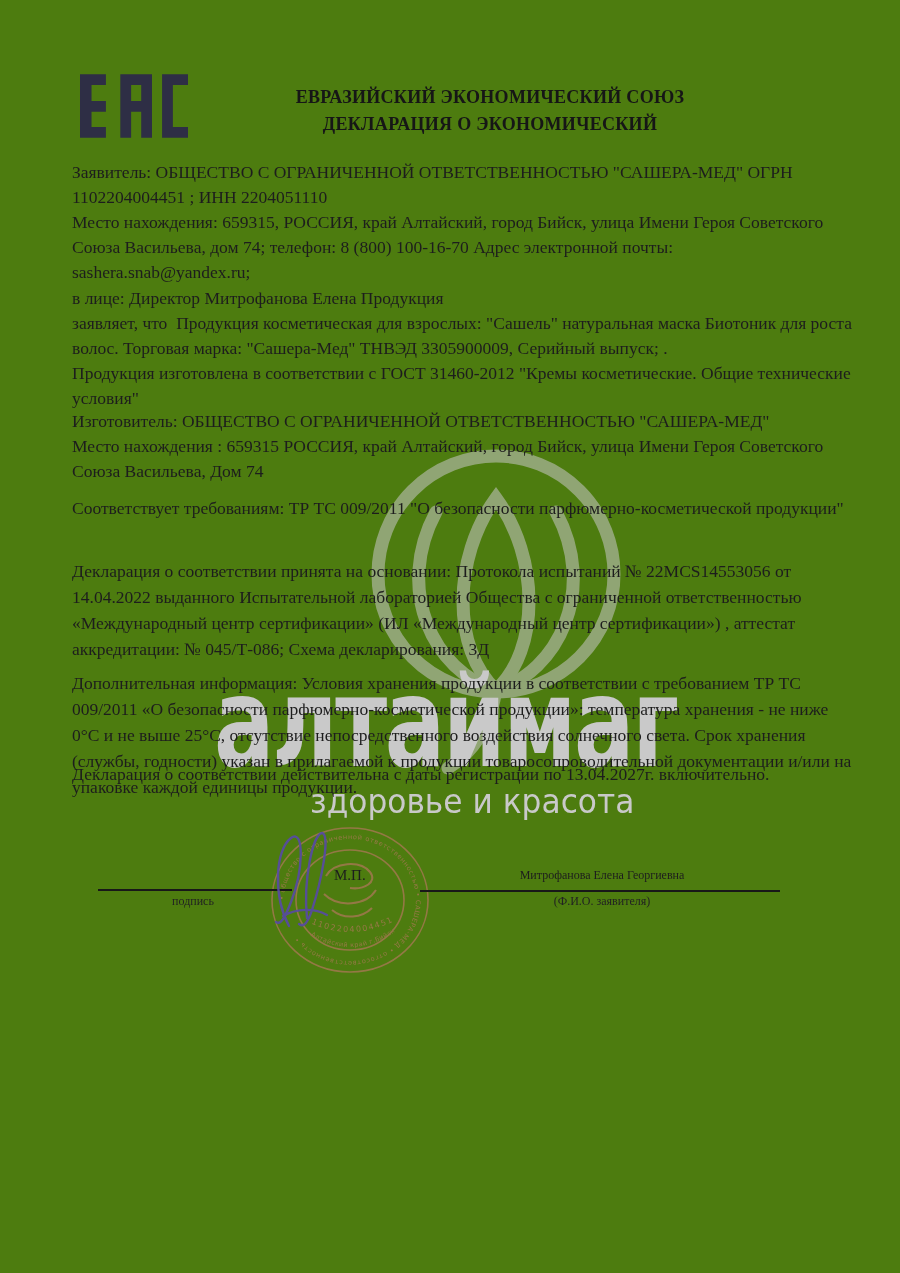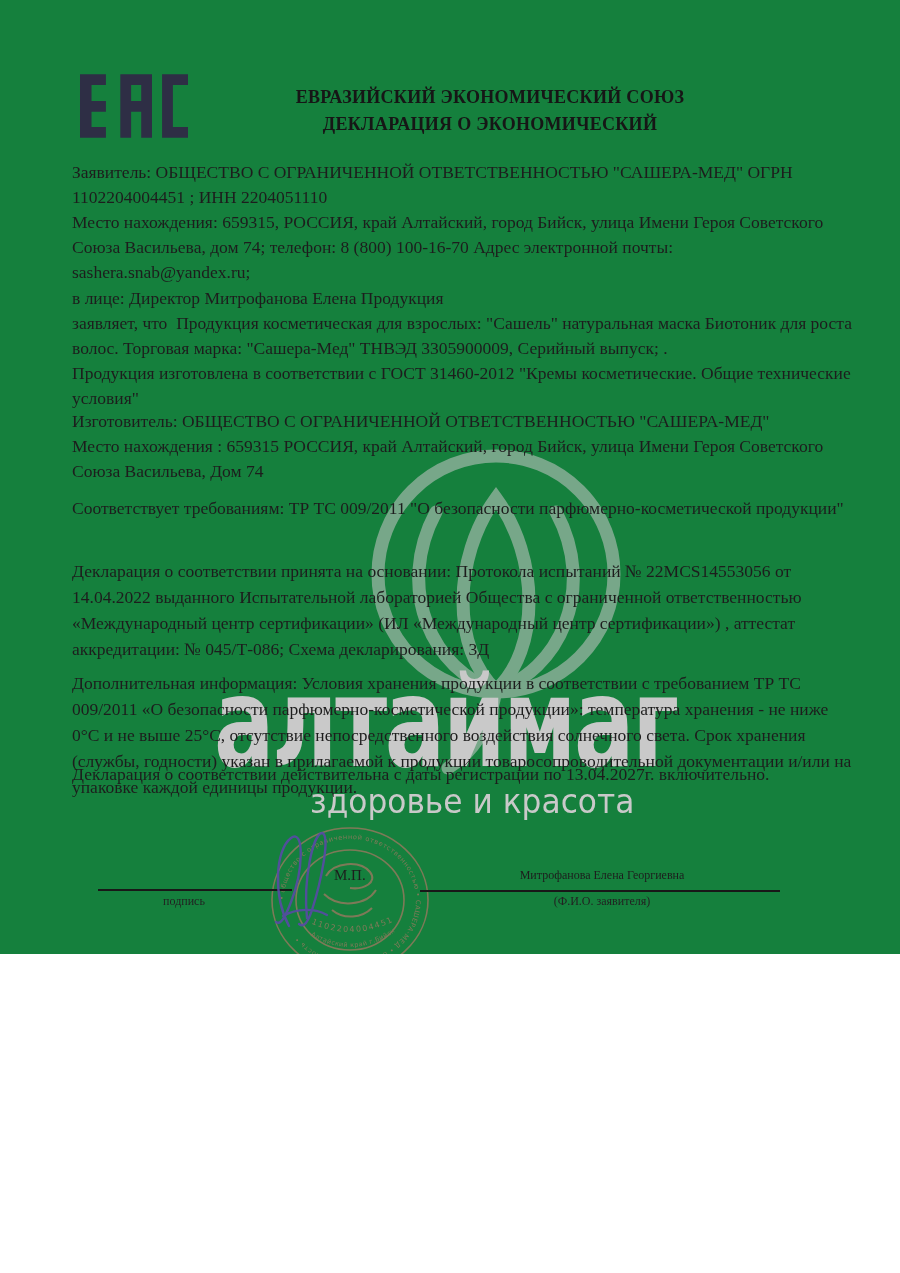--- a/index.html
+++ b/index.html
@@ -1,17 +1,17 @@
 <!DOCTYPE html>
 <html><head>
 <meta charset="utf-8">
 <style>
   html,body { margin:0; padding:0; background:#ffffff; }
   .page {
-    position:relative; width:900px; height:954px; background:#15803d;
+    position:relative; width:900px; height:1273px; background:#4d7c0f;
     font-family:"Liberation Serif", serif; color:#1d1d1d; overflow:hidden;
   }
   .blk { position:absolute; left:72px; width:784px; font-size:17.5px; line-height:25px; z-index:2; }
   .blk.lh26 { line-height:26px; }
   .b { font-weight:normal; }
   .title-wrap { position:absolute; top:84px; left:80px; width:820px; text-align:center;
     font-weight:bold; font-size:18px; line-height:27px; letter-spacing:.3px; color:#161616; z-index:2; }
   .sig-line { position:absolute; height:2px; background:#181818; z-index:3; }
   .small-cap { position:absolute; font-size:12px; color:#222; text-align:center; z-index:3; }
   .mp { position:absolute; left:334px; top:867px; font-size:15px; z-index:4; }
@@ -123,21 +123,21 @@
 
   <svg class="sig-scribble" width="115" height="120" viewBox="0 0 115 120" aria-hidden="true">
     <g fill="none" stroke="#584aa6" stroke-width="2.4" stroke-linecap="round">
       <path d="M46,108 C30,78 32,32 48,20 C62,10 60,54 48,84 C43,97 38,108 33,104"></path>
       <path d="M64,100 C60,62 70,16 79,15 C88,16 78,64 69,92 C65,104 61,110 56,106"></path>
       <path d="M40,98 C54,90 72,90 84,97"></path>
     </g>
   </svg>
 
   <div class="sig-line" style="left:98px; top:889px; width:194px;"></div>
-  <div class="small-cap" style="left:141px; top:894px; width:86px;">подпись</div>
+  <div class="small-cap" style="left:150px; top:894px; width:86px;">подпись</div>
 
   <div class="mp">М.П.</div>
 
   <div class="signer-name">Митрофанова Елена Георгиевна</div>
   <div class="sig-line" style="left:420px; top:890px; width:360px;"></div>
   <div class="small-cap" style="left:430px; top:894px; width:344px;">(Ф.И.О. заявителя)</div>
 
 
 </div>
 

